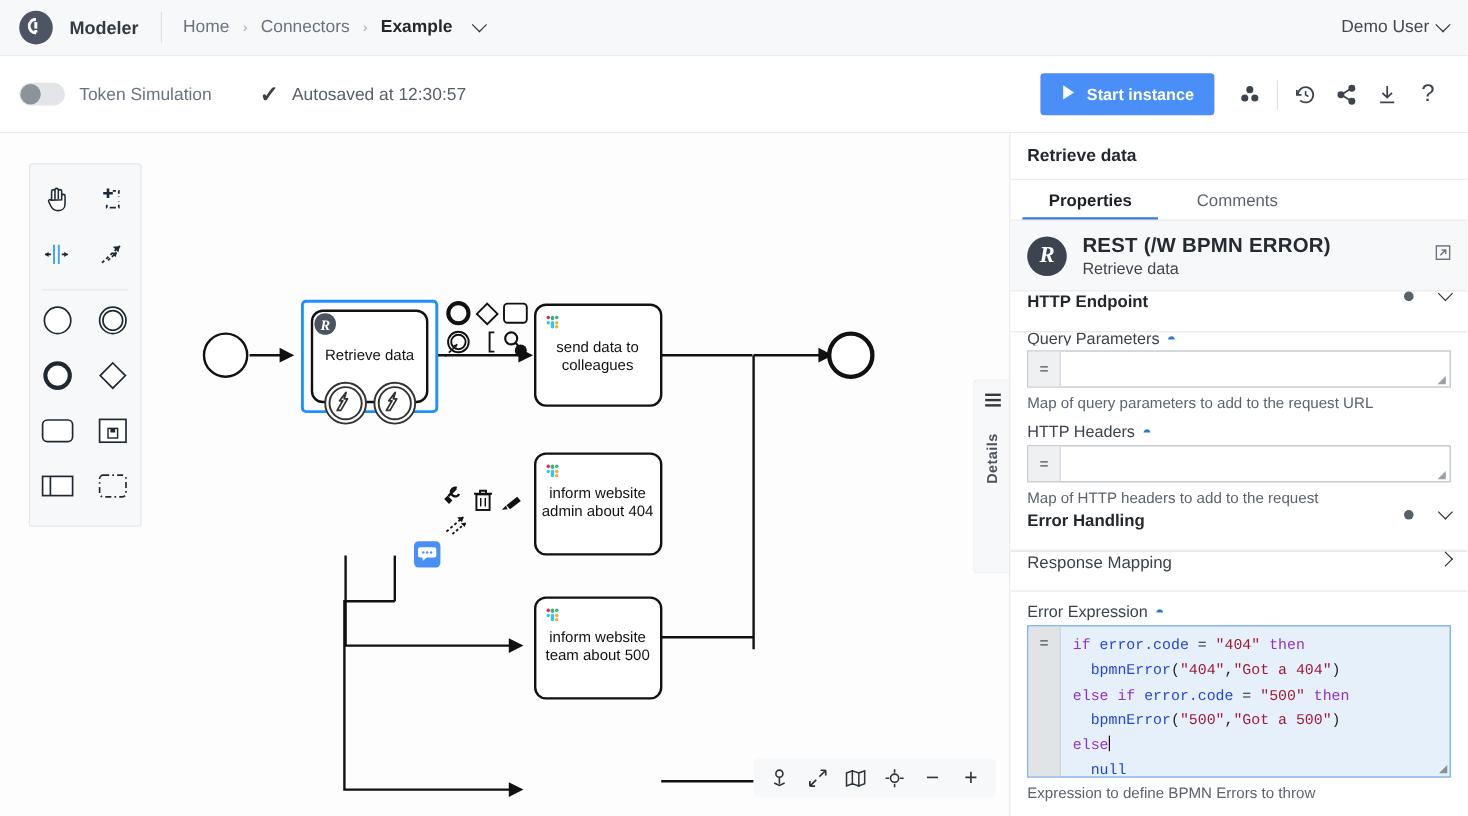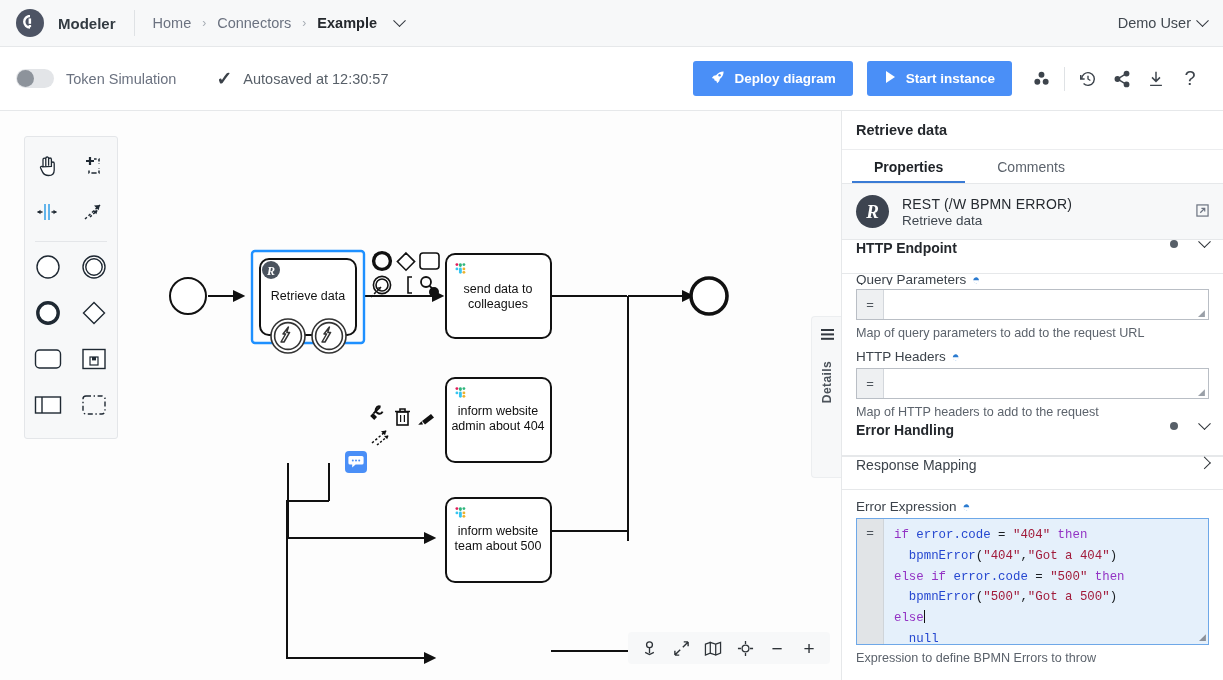--- a/index.html
+++ b/index.html
@@ -134,21 +134,21 @@
   .conn-head {
     display: flex; align-items: center; gap: 13px; padding: 11px 14px;
     background: #f7f8f9; border-bottom: 1px solid #e6e8ea;
   }
   .conn-avatar {
     width: 33px; height: 33px; border-radius: 50%; background: #3d4450;
     color: #fff; display: flex; align-items: center; justify-content: center;
     font-family: "Liberation Serif", serif; font-style: italic;
     font-weight: bold; font-size: 19px; flex: none;
   }
-  .conn-type { font-size: 14px; font-weight: normal; color: #262b31; letter-spacing: .2px; }
+  .conn-type { font-size: 17px; font-weight: bold; color: #262b31; letter-spacing: .2px; }
   .conn-name { font-size: 13.5px; color: #3f464e; margin-top: 1px; }
   .conn-ext { margin-left: auto; color: #6b7280; }
 
   .sect-head {
     display: flex; align-items: flex-start; height: 34px; padding: 0 14px;
     border-bottom: 1px solid #e6e8ea; cursor: pointer; background: #fff;
   }
   .sect-head .st { font-size: 14px; font-weight: bold; color: #24282d; }
   .sect-head .st.plain { font-weight: normal; color: #3c434b; }
   .sect-dot {
@@ -244,29 +244,20 @@
 
   <div class="subbar">
     <div class="toggle-pill">
       <div class="toggle-knob"></div>
     </div>
     <span class="toggle-label">Token Simulation</span>
     <span class="check-mark">✓</span>
     <span class="saved-text">Autosaved at 12:30:57</span>
 
     <div class="subbar-right">
-      <button class="btn-blue">
-        <span>
-          <svg width="15" height="15" viewBox="0 0 16 16">
-            <path d="M14.5 1.5c-3.4 0-6 1.4-8 4L4 6.2 2 8.4l2.4.8.5 1.9 1.9.5.8 2.4 2.2-2 .7-2.5c2.6-2 4-4.6 4-8z" fill="#fff"></path>
-            <circle cx="10.2" cy="5.6" r="1.3" fill="#4a8ff7"></circle>
-          </svg>
-        </span>
-        <span>Deploy diagram</span>
-      </button>
       <button class="btn-blue">
         <span>
           <svg width="13" height="14" viewBox="0 0 13 14">
               <path d="M2 1l9 6-9 6z" fill="#fff"></path>
             </svg>
         </span>
         <span>Start instance</span>
       </button>
 
       <div class="icon-btn" style="margin-left:12px">

